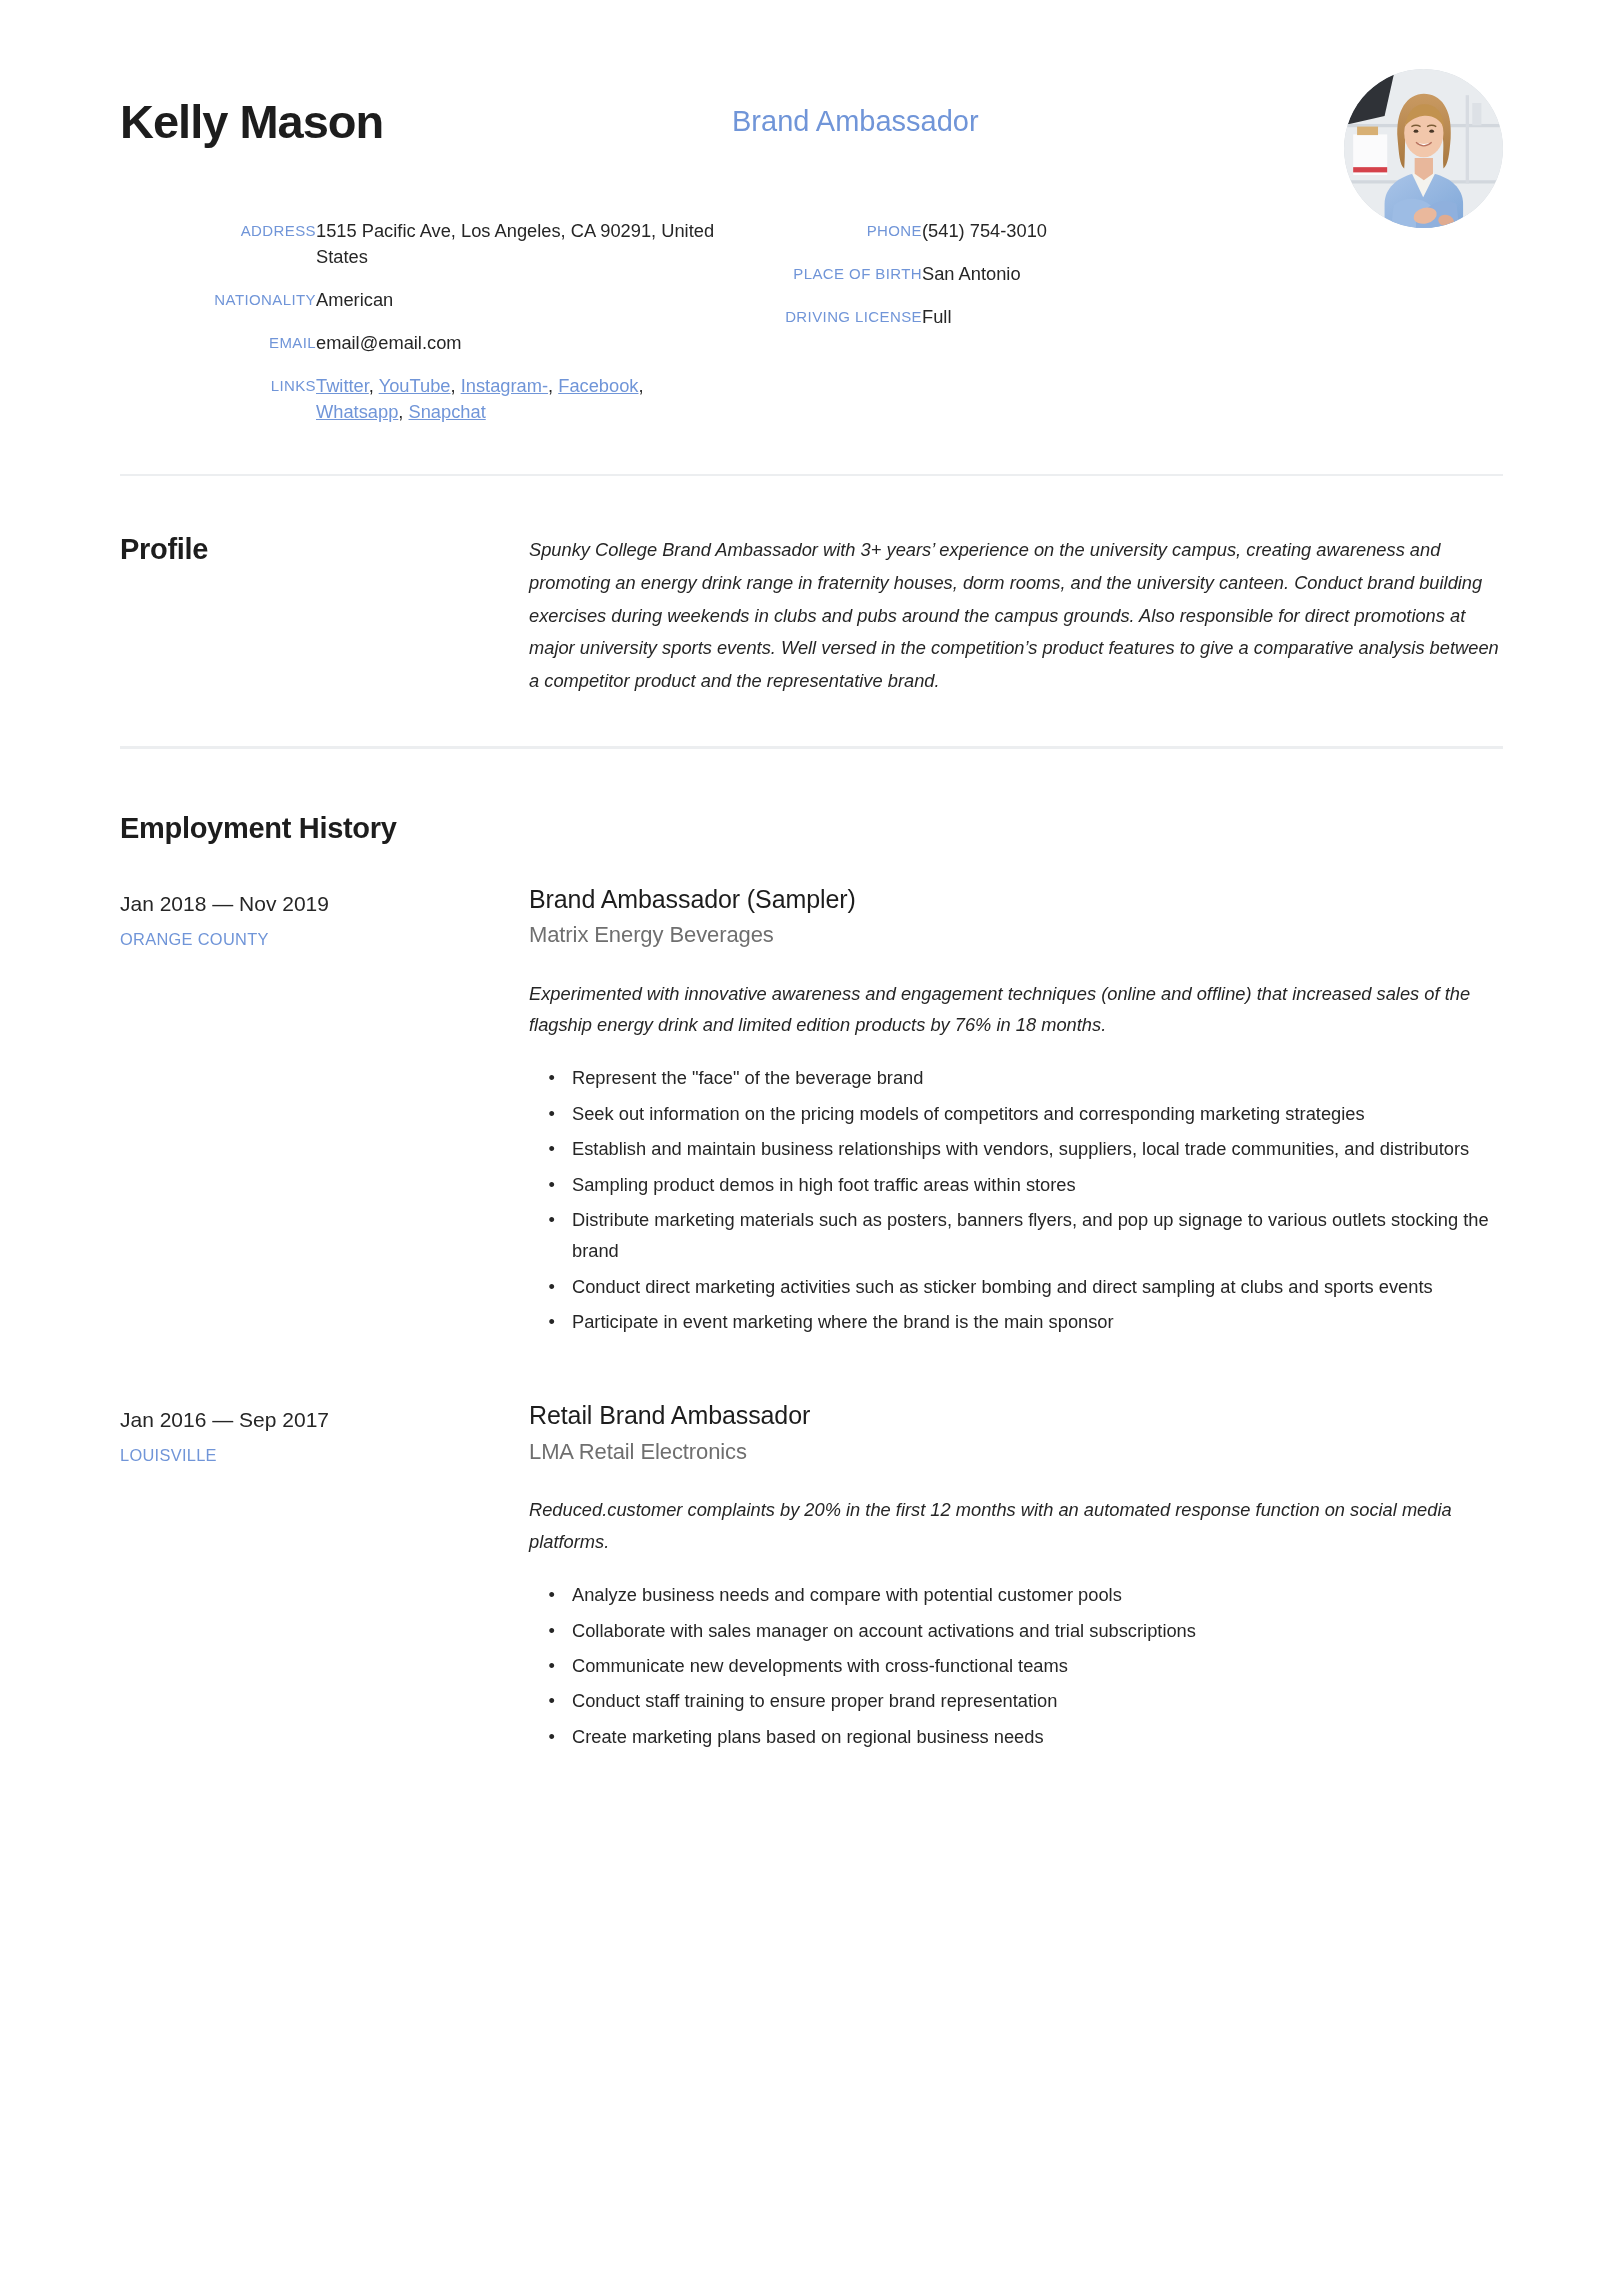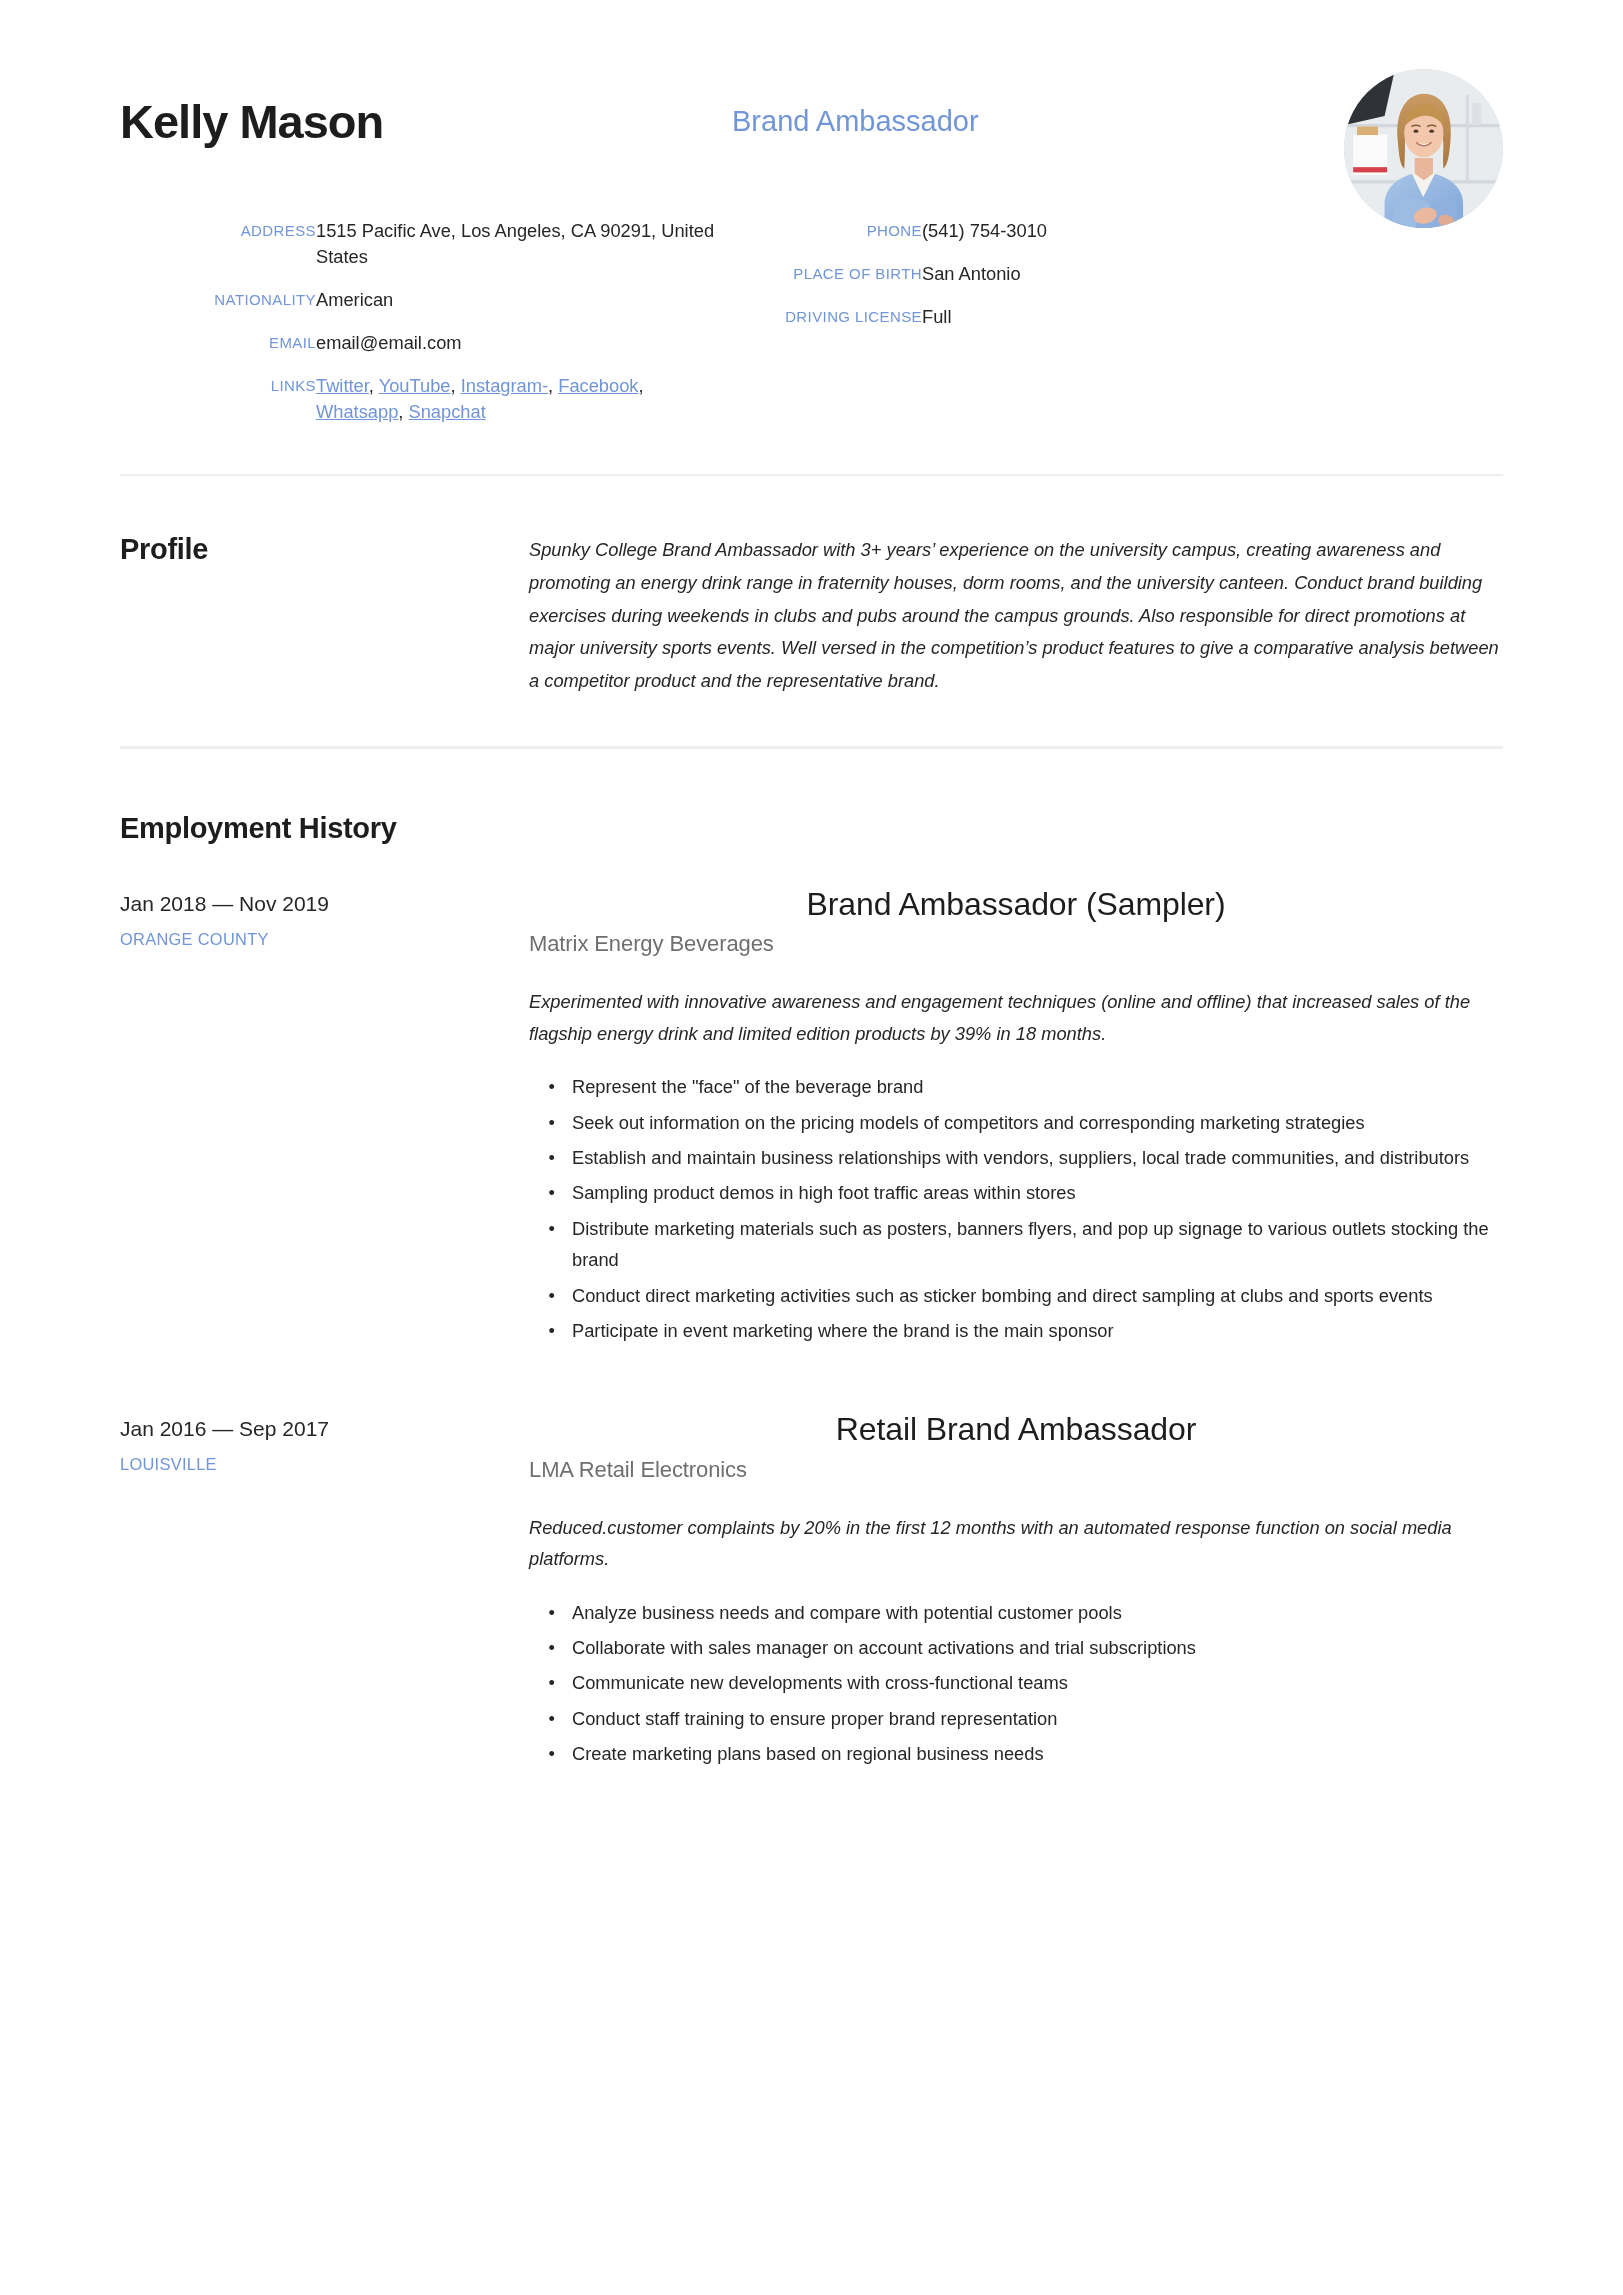--- a/index.html
+++ b/index.html
@@ -155,27 +155,26 @@
     font-size: 16.4px;
     color: #7095d8;
     letter-spacing: 0.3px;
     text-transform: uppercase;
     margin-top: 11.8px;
     line-height: 1.3;
   }
 
   .job-right { flex: 1; }
   .job-role {
-    font-size: 32px;
+    font-size: 25px;
     font-weight: 400;
     color: #1d1d1d;
     line-height: 1.25;
     margin: 0;
     letter-spacing: -0.1px;
-    text-align: center;
   }
   .job-company {
     font-size: 22px;
     color: #6f6f6f;
     line-height: 1.3;
     margin-top: 6.5px;
     letter-spacing: -0.1px;
   }
   .job-summary {
     font-size: 18.3px;
@@ -347,21 +346,21 @@
     </div>
 
     <div class="job">
       <div class="job-left">
         <div class="job-dates">Jan 2018 — Nov 2019</div>
         <div class="job-location">ORANGE COUNTY</div>
       </div>
       <div class="job-right">
         <h3 class="job-role">Brand Ambassador (Sampler)</h3>
         <div class="job-company">Matrix Energy Beverages</div>
-        <p class="job-summary">Experimented with innovative awareness and engagement techniques (online and offline) that increased sales of the flagship energy drink and limited edition products by 39% in 18 months.</p>
+        <p class="job-summary">Experimented with innovative awareness and engagement techniques (online and offline) that increased sales of the flagship energy drink and limited edition products by 76% in 18 months.</p>
         <ul class="job-bullets">
           <li><span class="bullet-dot">•</span><span>Represent the "face" of the beverage brand</span></li>
           <li><span class="bullet-dot">•</span><span>Seek out information on the pricing models of competitors and corresponding marketing strategies</span></li>
           <li><span class="bullet-dot">•</span><span>Establish and maintain business relationships with vendors, suppliers, local trade communities, and distributors</span></li>
           <li><span class="bullet-dot">•</span><span>Sampling product demos in high foot traffic areas within stores</span></li>
           <li><span class="bullet-dot">•</span><span>Distribute marketing materials such as posters, banners flyers, and pop up signage to various outlets stocking the brand</span></li>
           <li><span class="bullet-dot">•</span><span>Conduct direct marketing activities such as sticker bombing and direct sampling at clubs and sports events</span></li>
           <li><span class="bullet-dot">•</span><span>Participate in event marketing where the brand is the main sponsor</span></li>
         </ul>
       </div>

